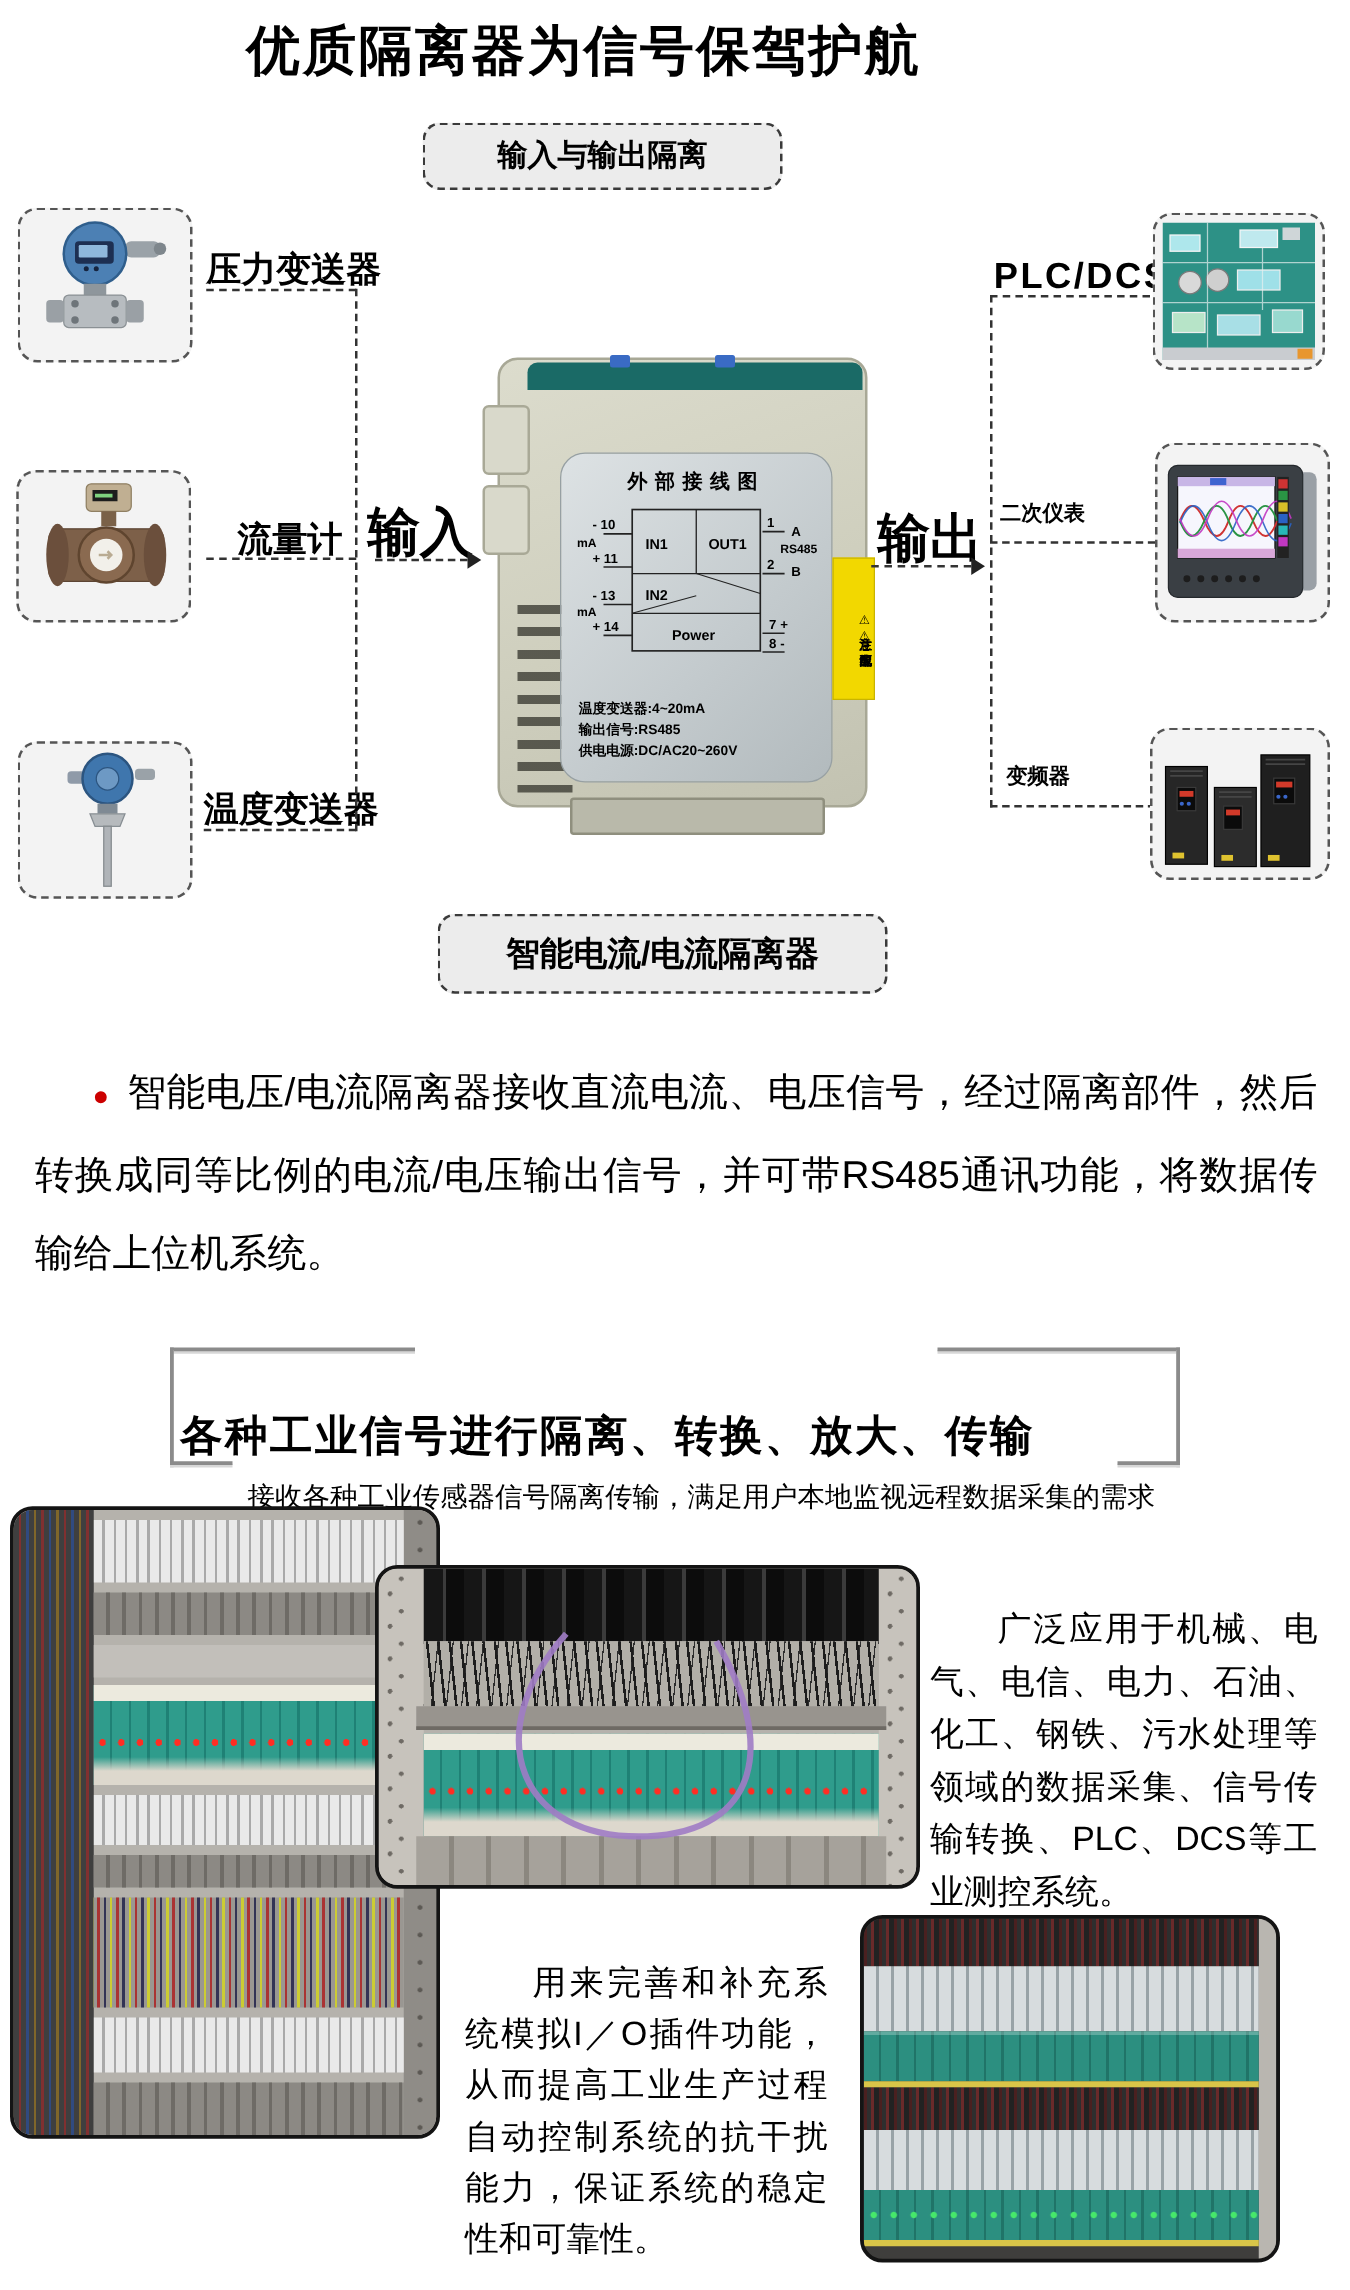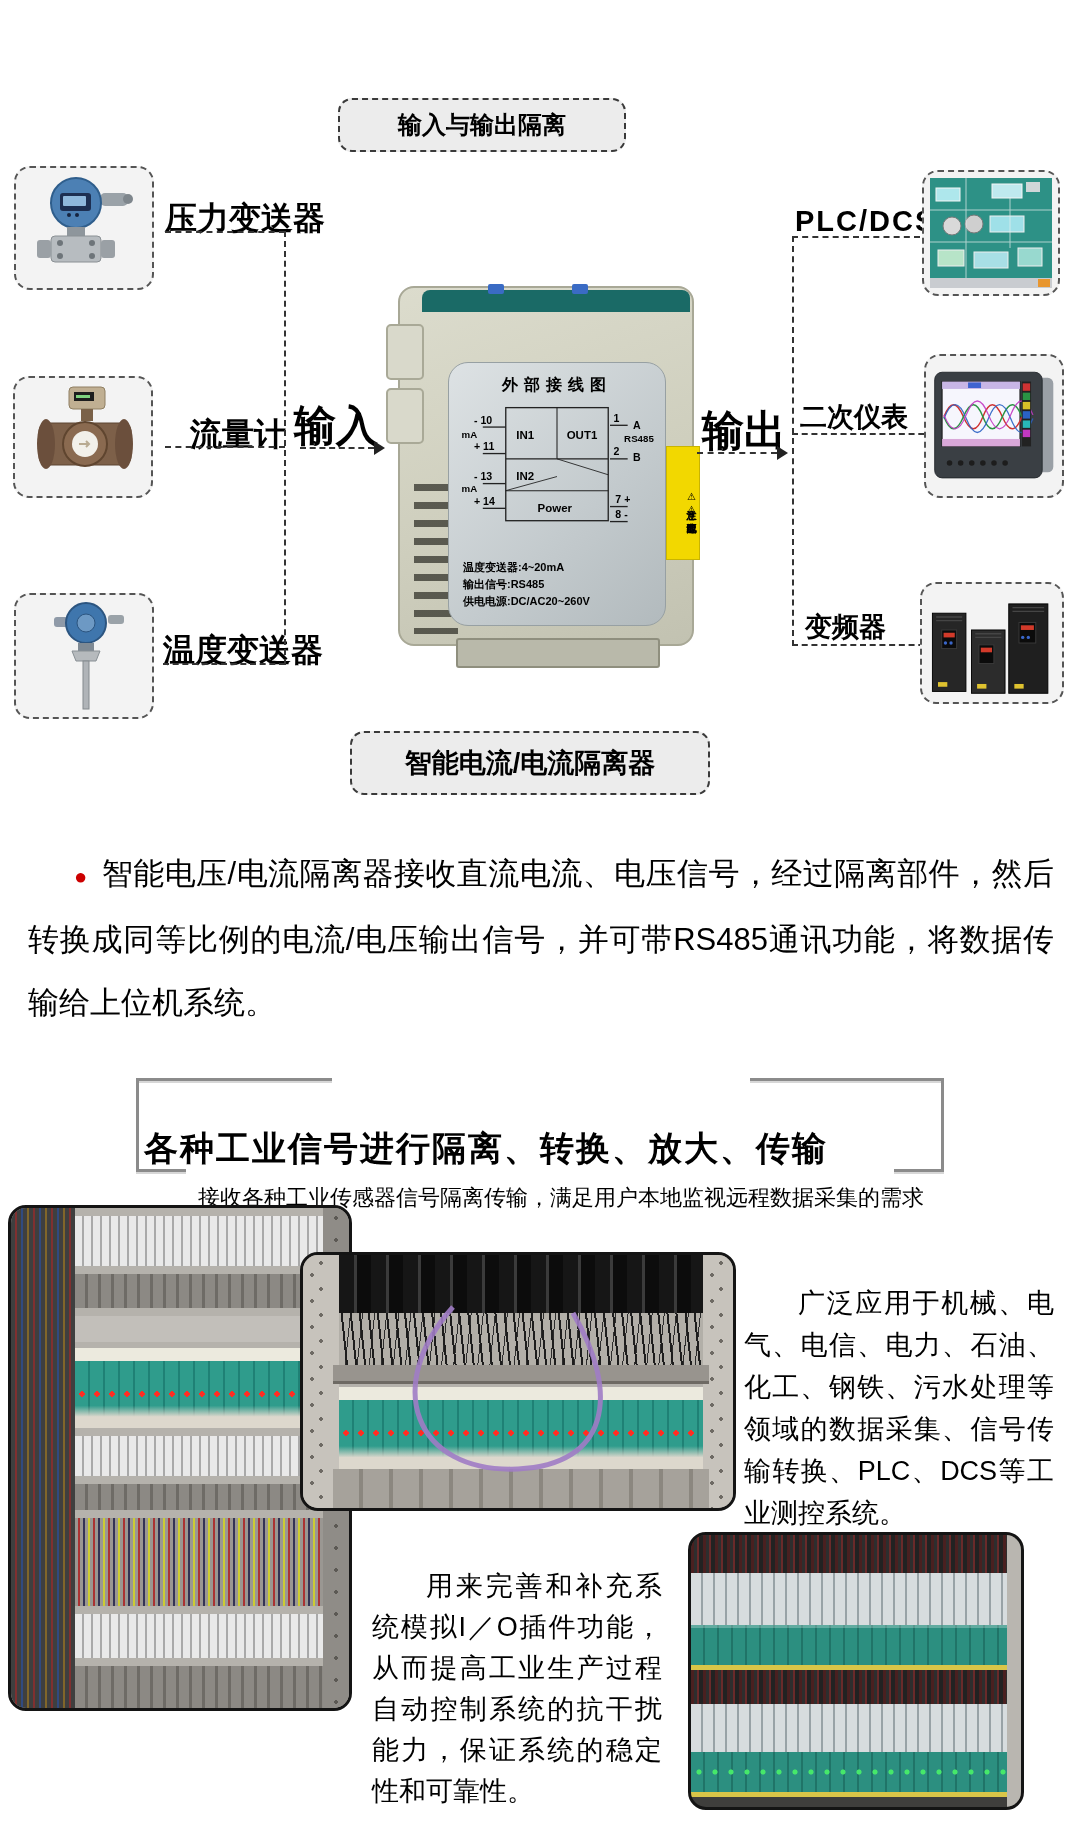--- a/index.html
+++ b/index.html
@@ -6,22 +6,22 @@
   .page{position:relative;width:1080px;height:1832px;background:#fff;overflow:hidden;
         font-family:"Liberation Sans","DejaVu Sans",sans-serif;color:#000;}
   .abs{position:absolute;}
   .title{position:absolute;left:0;top:12px;width:934px;text-align:center;
          font-size:43px;font-weight:bold;letter-spacing:2px;}
   .badge{position:absolute;background:#ececec;border:2px dashed #3a3a3a;border-radius:14px;
          text-align:center;font-weight:bold;}
   .badge1{left:338px;top:98px;width:284px;height:50px;line-height:50px;font-size:24px;font-family:Liberation Serif, serif;}
   .badge2{left:350px;top:731px;width:356px;height:60px;line-height:60px;font-size:27px;}
   .lbl{position:absolute;font-weight:bold;white-space:nowrap;}
-  .src-lbl{font-size:32px;}
-  .dst-lbl{font-size:27px;}
+  .src-lbl{font-size:28px;}
+  .dst-lbl{font-size:17px;}
   .io-lbl{font-size:42px;}
   .hdash{position:absolute;border-top:2px dashed #333;height:0;}
   .vdash{position:absolute;border-left:2px dashed #333;width:0;}
   .ahead{position:absolute;width:0;height:0;border-top:7px solid transparent;
          border-bottom:7px solid transparent;border-left:11px solid #222;}
   .imgbox{position:absolute;background:#f3f3f3;border:2px dashed #555;border-radius:16px;
           overflow:hidden;display:flex;align-items:center;justify-content:center;}
   
   .device{position:absolute;left:388px;top:272px;width:312px;height:396px;}
   .dev-body{position:absolute;left:10px;top:14px;width:292px;height:356px;background:
@@ -85,20 +85,21 @@
   .p3-mods{background:repeating-linear-gradient(90deg,#d7dcde 0 10px,#98a2a6 10px 12px);}
   .p3-teal{background:linear-gradient(180deg,rgba(255,255,255,.25) 0 3px,rgba(0,0,0,0) 3px),
            repeating-linear-gradient(90deg,#2c8f80 0 12px,#207468 12px 14px);border-bottom:5px solid #d9c548;}
   svg text{font-family:"Liberation Sans","DejaVu Sans",sans-serif;}
 </style>
 </head>
 <body>
 
 <div class="page">
 
+  <div class="title">优质隔离器为信号保驾护航</div>
 
   <div class="badge badge1">输入与输出隔离</div>
 
   <div class="imgbox" style="left:14px;top:166px;width:136px;height:120px;">
     <svg width="120" height="110" viewBox="0 0 120 110">
       <rect x="76" y="20" width="28" height="13" rx="5" fill="#9aa2a8"></rect>
       <circle cx="104" cy="26" r="5" fill="#7e868c"></circle>
       <circle cx="52" cy="30" r="25" fill="#4c80b4" stroke="#2f5e8c" stroke-width="2"></circle>
       <rect x="36" y="20" width="31" height="18" rx="3" fill="#1d2f52"></rect>
       <rect x="39" y="23" width="23" height="10" rx="1" fill="#8fb8dc"></rect>

